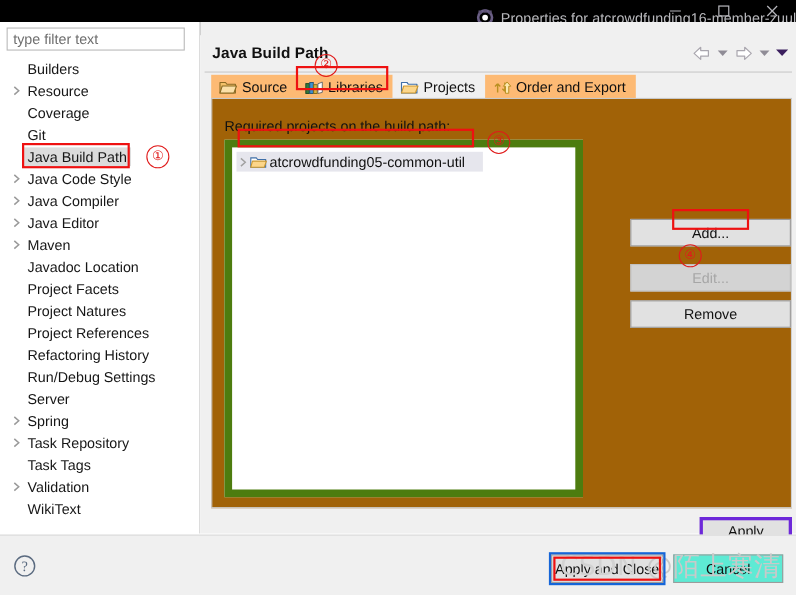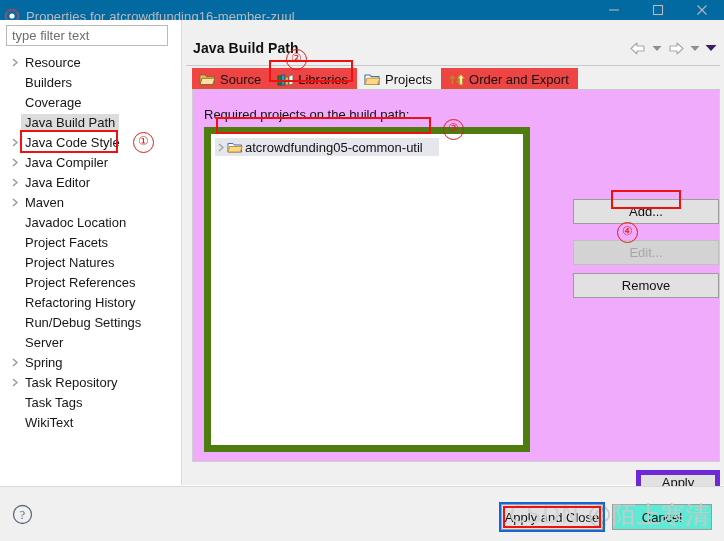--- a/index.html
+++ b/index.html
@@ -21,23 +21,24 @@
   
   #window {
     position: absolute;
     inset: 0;
     background: #ffffff;
   }
   .titlebar {
     position: absolute;
     left: 0; top: 0;
     width: 724px; height: 32px;
-    background: #0369a1;
+    background: #000000;
     display: flex;
     align-items: center;
+    justify-content: flex-end;
   }
   .titlebar .tb-icon {
     width: 16px; height: 16px;
     margin-left: 4px;
     position: relative;
     flex: none;
   }
   .titlebar .tb-title {
     margin-left: 6px;
     font-size: 13px;
@@ -160,21 +161,21 @@
     align-items: flex-end;
   }
   .tab {
     height: 22px;
     display: flex;
     align-items: center;
     padding: 0 8px 0 6px;
     box-sizing: border-box;
     font-size: 13px;
     color: #111;
-    background: #ef4444;
+    background: #fdba74;
     border: 1px solid transparent;
     position: relative;
     white-space: nowrap;
   }
   .tab .tabicon {
     width: 17px; height: 15px;
     margin-right: 4px;
     flex: none;
     position: relative;
   }
@@ -187,21 +188,21 @@
     width: 528px; height: 1px;
     background: #c8c8c8;
   }
 
   
   #tabbody {
     position: absolute;
     left: 10px; top: 70px;
     width: 528px;
     height: 372px;
-    background: #f0abfc;
+    background: #a16207;
     border: 1px solid #cfcfcf;
     border-top: none;
     box-sizing: border-box;
   }
   #req-label {
     position: absolute;
     left: 11px; top: 17px;
     font-size: 13px;
     color: #111;
     white-space: nowrap;
@@ -265,21 +266,21 @@
   #btn-add  { left: 380px; top: 109px; }
   #btn-edit { left: 380px; top: 150px; }
   #btn-remove { left: 380px; top: 183px; }
 
   
   #btn-apply {
     position: absolute;
     left: 454px; top: 450px;
     width: 84px; height: 25px;
     background: #e1e1e1;
-    border: 5px solid #6d28d9;
+    border: 3px solid #6d28d9;
     box-sizing: border-box;
     font-size: 13px;
     color: #111;
     display: flex; align-items: center; justify-content: center;
   }
 
   
   #bottombar {
     position: absolute;
     left: 0; top: 486px;
@@ -394,43 +395,51 @@
       </div>
     </div>
   </div>
 
   <div id="sidebar">
     <div id="filter-box">
       <div class="ph">type filter text</div>
     </div>
     <div id="tree">
         <div class="tnode">
+          <span class="arrow empty">
+            <svg width="8" height="9" viewBox="0 0 8 9">
+              <path d="M2 1 L6 4.5 L2 8" fill="none" stroke="#9a9a9a" stroke-width="1.4"></path>
+            </svg>
+          </span>
+          <span class="tlabel">Builders</span>
+        </div>
+        <div class="tnode">
           <span class="arrow">
             <svg width="8" height="9" viewBox="0 0 8 9">
               <path d="M2 1 L6 4.5 L2 8" fill="none" stroke="#9a9a9a" stroke-width="1.4"></path>
             </svg>
           </span>
           <span class="tlabel">Resource</span>
         </div>
         <div class="tnode">
           <span class="arrow empty">
             <svg width="8" height="9" viewBox="0 0 8 9">
               <path d="M2 1 L6 4.5 L2 8" fill="none" stroke="#9a9a9a" stroke-width="1.4"></path>
             </svg>
           </span>
-          <span class="tlabel">Builders</span>
-        </div>
-        <div class="tnode">
-          <span class="arrow empty">
-            <svg width="8" height="9" viewBox="0 0 8 9">
-              <path d="M2 1 L6 4.5 L2 8" fill="none" stroke="#9a9a9a" stroke-width="1.4"></path>
-            </svg>
-          </span>
           <span class="tlabel">Coverage</span>
         </div>
+        <div class="tnode">
+          <span class="arrow empty">
+            <svg width="8" height="9" viewBox="0 0 8 9">
+              <path d="M2 1 L6 4.5 L2 8" fill="none" stroke="#9a9a9a" stroke-width="1.4"></path>
+            </svg>
+          </span>
+          <span class="tlabel">Git</span>
+        </div>
         <div class="tnode selected">
           <span class="arrow empty">
             <svg width="8" height="9" viewBox="0 0 8 9">
               <path d="M2 1 L6 4.5 L2 8" fill="none" stroke="#9a9a9a" stroke-width="1.4"></path>
             </svg>
           </span>
           <span class="tlabel">Java Build Path</span>
         </div>
         <div class="tnode">
           <span class="arrow">
@@ -536,20 +545,28 @@
           </span>
           <span class="tlabel">Task Repository</span>
         </div>
         <div class="tnode">
           <span class="arrow empty">
             <svg width="8" height="9" viewBox="0 0 8 9">
               <path d="M2 1 L6 4.5 L2 8" fill="none" stroke="#9a9a9a" stroke-width="1.4"></path>
             </svg>
           </span>
           <span class="tlabel">Task Tags</span>
+        </div>
+        <div class="tnode">
+          <span class="arrow">
+            <svg width="8" height="9" viewBox="0 0 8 9">
+              <path d="M2 1 L6 4.5 L2 8" fill="none" stroke="#9a9a9a" stroke-width="1.4"></path>
+            </svg>
+          </span>
+          <span class="tlabel">Validation</span>
         </div>
         <div class="tnode">
           <span class="arrow empty">
             <svg width="8" height="9" viewBox="0 0 8 9">
               <path d="M2 1 L6 4.5 L2 8" fill="none" stroke="#9a9a9a" stroke-width="1.4"></path>
             </svg>
           </span>
           <span class="tlabel">WikiText</span>
         </div>
       </div>

